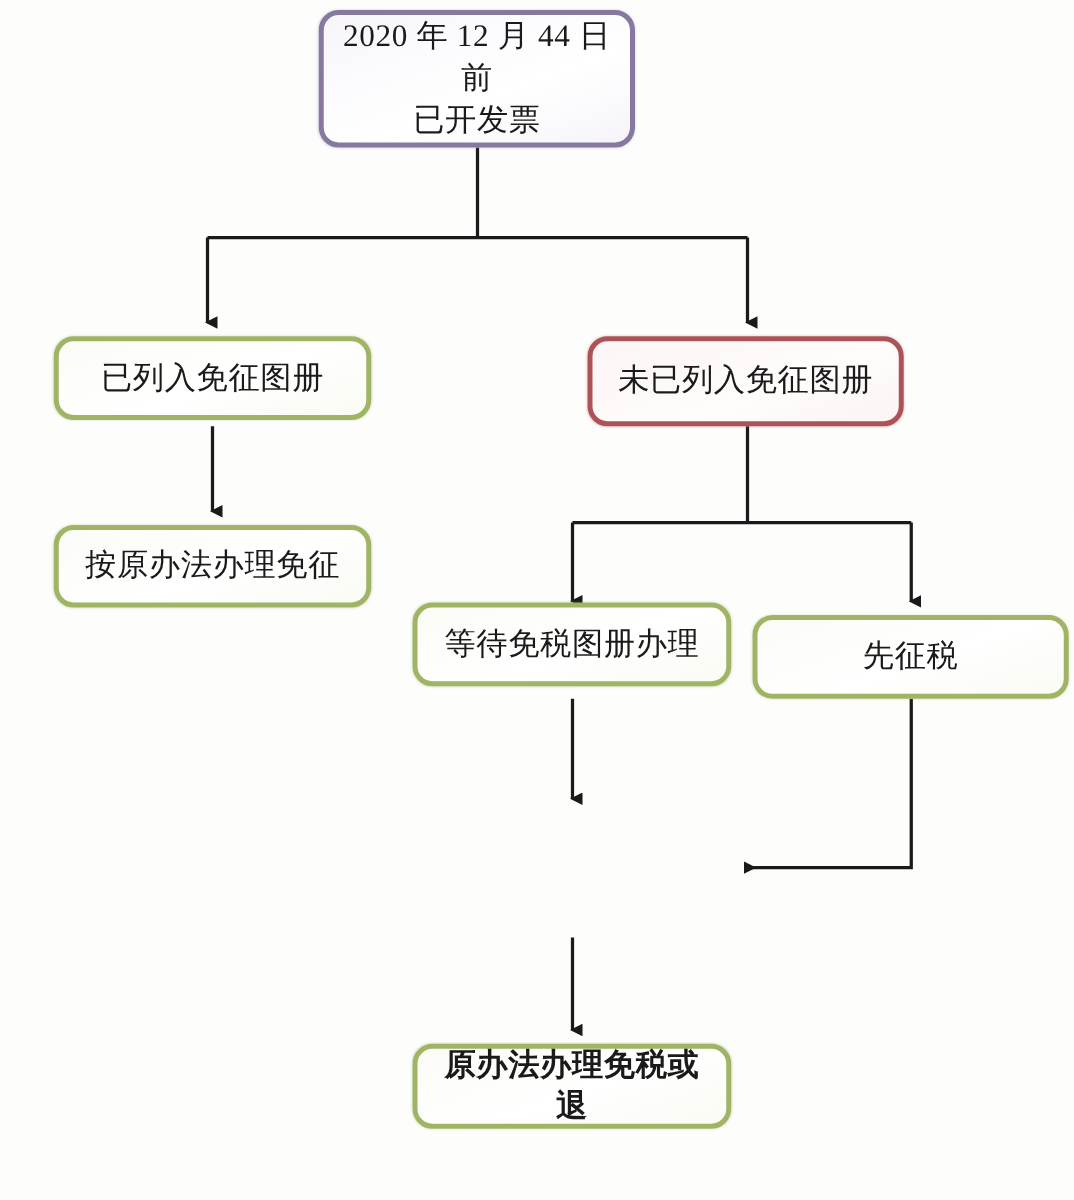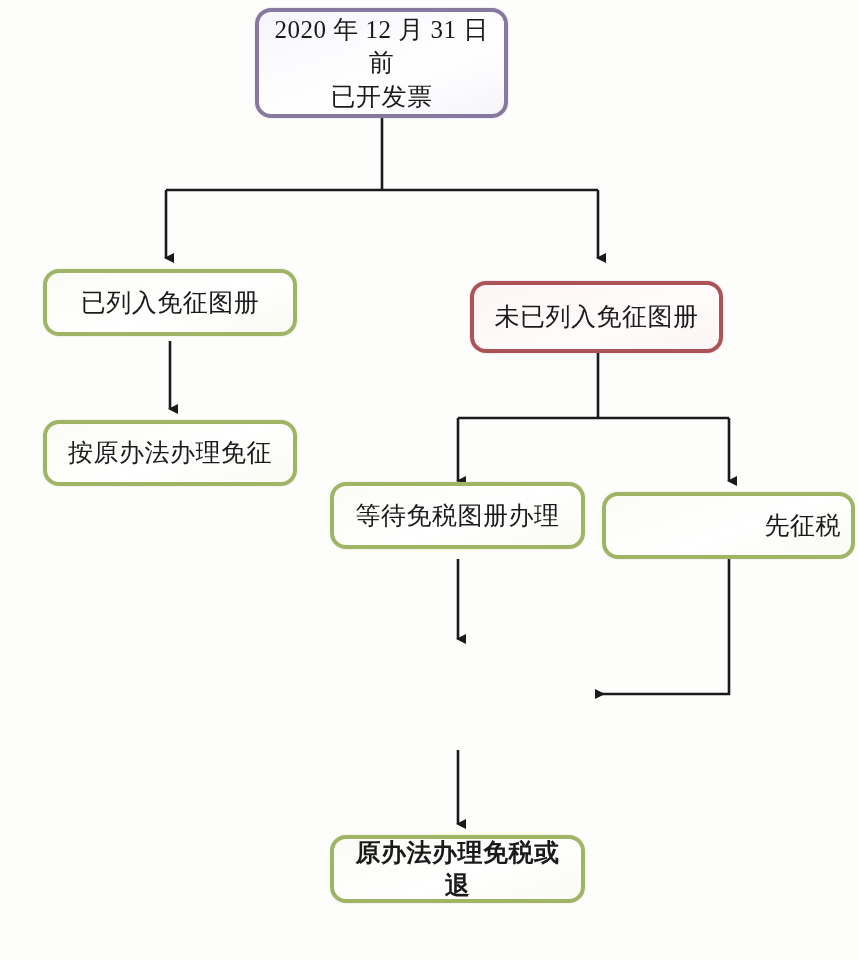--- a/index.html
+++ b/index.html
@@ -53,24 +53,24 @@
     background: linear-gradient(160deg, #f7f5fa 0%, #ffffff 60%, #f6f4f9 100%);
     box-shadow: 0 0 2px rgba(130,115,160,0.35);
   }
   .node-red {
     border: 4px solid #ab5357;
     background: linear-gradient(160deg, #fcf5f5 0%, #fffcfb 60%, #fbf4f4 100%);
     box-shadow: 0 0 2px rgba(170,85,90,0.35);
   }
   .n-invoice   { left: 255px; top: 8px;   width: 253px; height: 110px; font-size: 25px; }
   .n-listed    { left: 43px;  top: 269px; width: 254px; height: 67px;  font-size: 25px; }
-  .n-notlisted { left: 470px; top: 281px; width: 253px; height: 72px;  font-size: 25px; }
+  .n-notlisted { left: 470px; top: 269px; width: 253px; height: 72px;  font-size: 25px; }
   .n-oldmethod { left: 43px;  top: 420px; width: 254px; height: 66px;  font-size: 25px; }
   .n-waiting   { left: 330px; top: 482px; width: 255px; height: 67px;  font-size: 25px; }
-  .n-prelevy   { left: 602px; top: 492px; width: 253px; height: 67px;  font-size: 25px; justify-content: flex-end; }
+  .n-prelevy   { left: 602px; top: 492px; width: 253px; height: 67px;  font-size: 25px; }
   .n-lastbatch { left: 330px; top: 650px; width: 255px; height: 100px; font-size: 25px; }
   .n-refund    { left: 330px; top: 835px; width: 255px; height: 68px;  font-size: 25px; font-weight: bold; }
 </style>
 </head>
 <body>
 
 <div id="canvas">
 
   <svg id="edge-layer" viewBox="0 0 859 960" width="859" height="960" xmlns="http://www.w3.org/2000/svg">
     <defs>
@@ -107,21 +107,21 @@
     <g>
       <path d="M729,559 L729,694 L597,694" stroke="#1a1a1a" stroke-width="2.6" fill="none" marker-end="url(#arrow-left)"></path>
     </g>
 
     <g>
       <path d="M458,750 L458,824" stroke="#1a1a1a" stroke-width="2.6" fill="none" marker-end="url(#arrow-down)"></path>
     </g>
   </svg>
 
   <div class="node node-purple n-invoice">
-    <span class="node-label">2020 年 12 月 31 日前
+    <span class="node-label">2020 年 12 月 44 日前
 已开发票</span>
   </div>
 
   <div class="node node-green n-listed">
     <span class="node-label">已列入免征图册</span>
   </div>
 
   <div class="node node-red n-notlisted">
     <span class="node-label">未已列入免征图册</span>
   </div>

